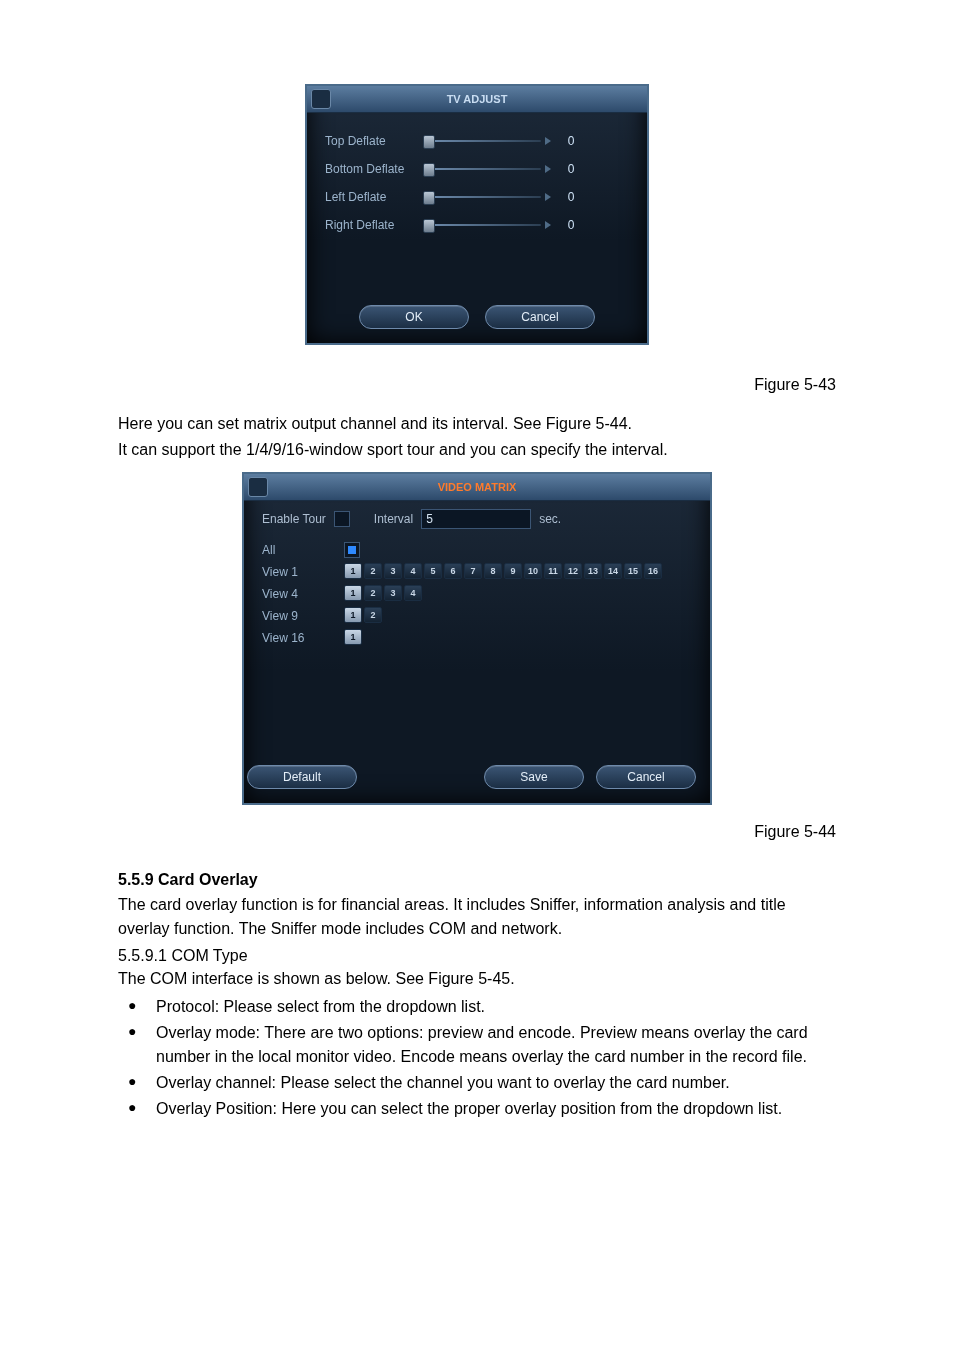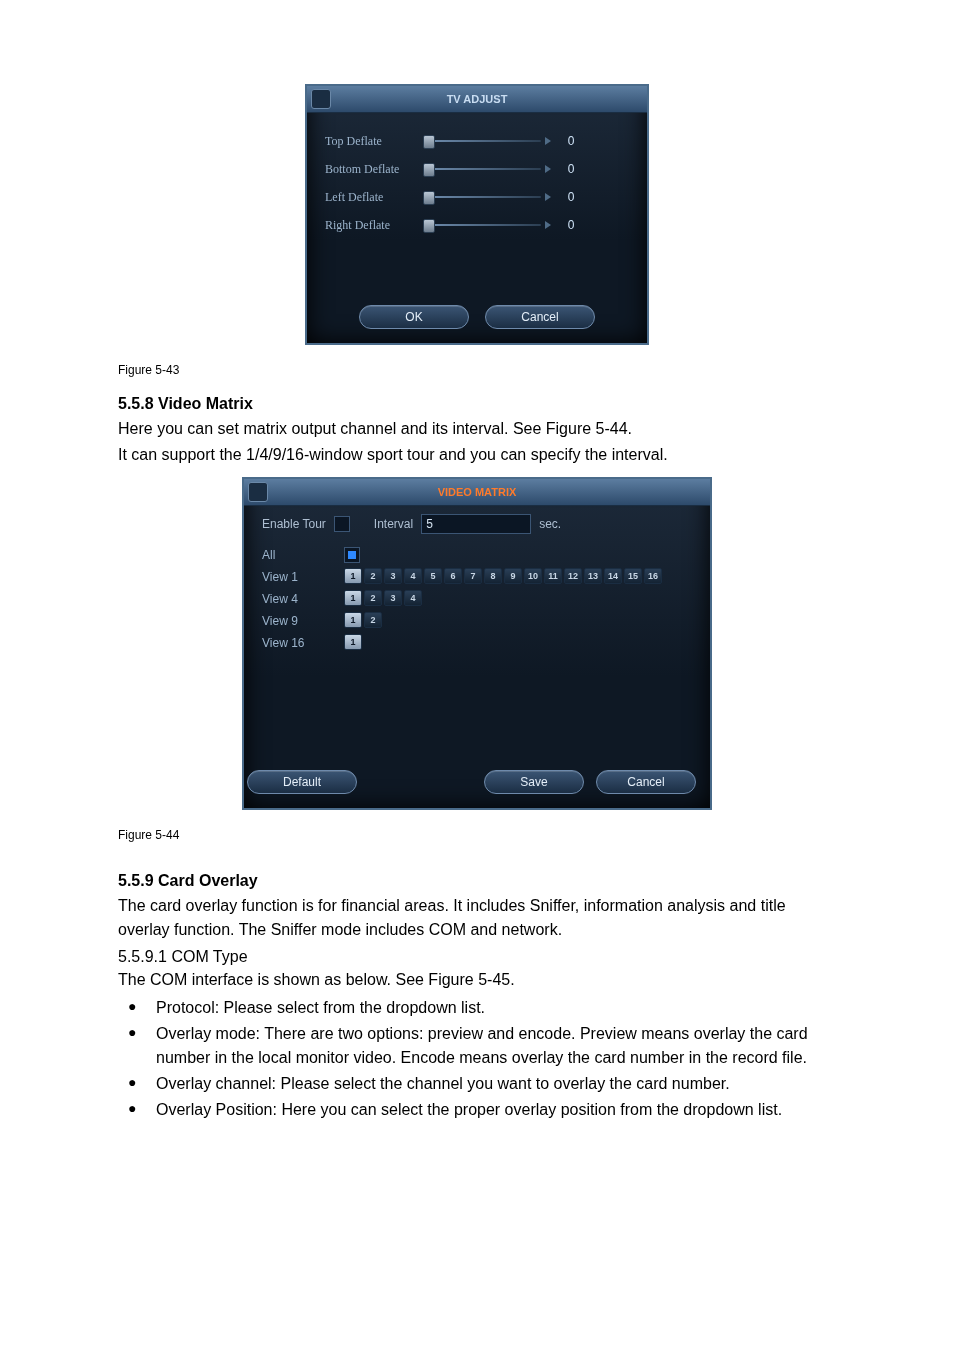--- a/index.html
+++ b/index.html
@@ -51,21 +51,20 @@
   }
   .slider-row {
     display: flex;
     align-items: center;
     height: 28px;
     font-size: 12px;
   }
   .slider-row .label {
     width: 96px;
     color: #9cb4cc;
-    font-family: Liberation Serif, serif;
   }
   .slider-row .slider {
     flex: 0 0 130px;
     position: relative;
     height: 14px;
   }
   .slider-row .slider .track {
     position: absolute;
     left: 10px; right: 10px; top: 6px;
     height: 2px;
@@ -168,23 +167,23 @@
   .view-row .label {
     width: 82px;
     color: #9cb4cc;
   }
   .view-row .cells {
     flex: 1;
     line-height: 0;
   }
   
   .fig-caption {
-    text-align: left;
-    font-size: 12px;
-    margin: 18px 0 18px 0;
+    text-align: right;
+    font-size: 16px;
+    margin: 31px 0 18px 0;
   }
   .heading {
     font-weight: bold;
     font-size: 16px;
     margin: 6px 0 4px 0;
   }
   .subheading {
     font-size: 16px;
     margin: 6px 0 2px 0;
   }
@@ -271,21 +270,20 @@
     </div>
     <div style="height:40px"></div>
     <div class="dvr-buttons">
       <div class="pill-btn">OK</div>
       <div class="pill-btn">Cancel</div>
     </div>
   </div>
 
   <div class="fig-caption">Figure 5-43</div>
 
-  <div class="heading">5.5.8  Video Matrix</div>
   <div class="p">Here you can set matrix output channel and its interval. See Figure 5-44.</div>
   <div class="p">It can support the 1/4/9/16-window sport tour and you can specify the interval.</div>
 
   <div style="height:8px"></div>
 
   <div class="dvr-window vm-window">
     <div class="dvr-titlebar">
       <span class="t-icon"></span>
       <span class="t-text" style="color:#ff7b2b">VIDEO MATRIX</span>
     </div>

